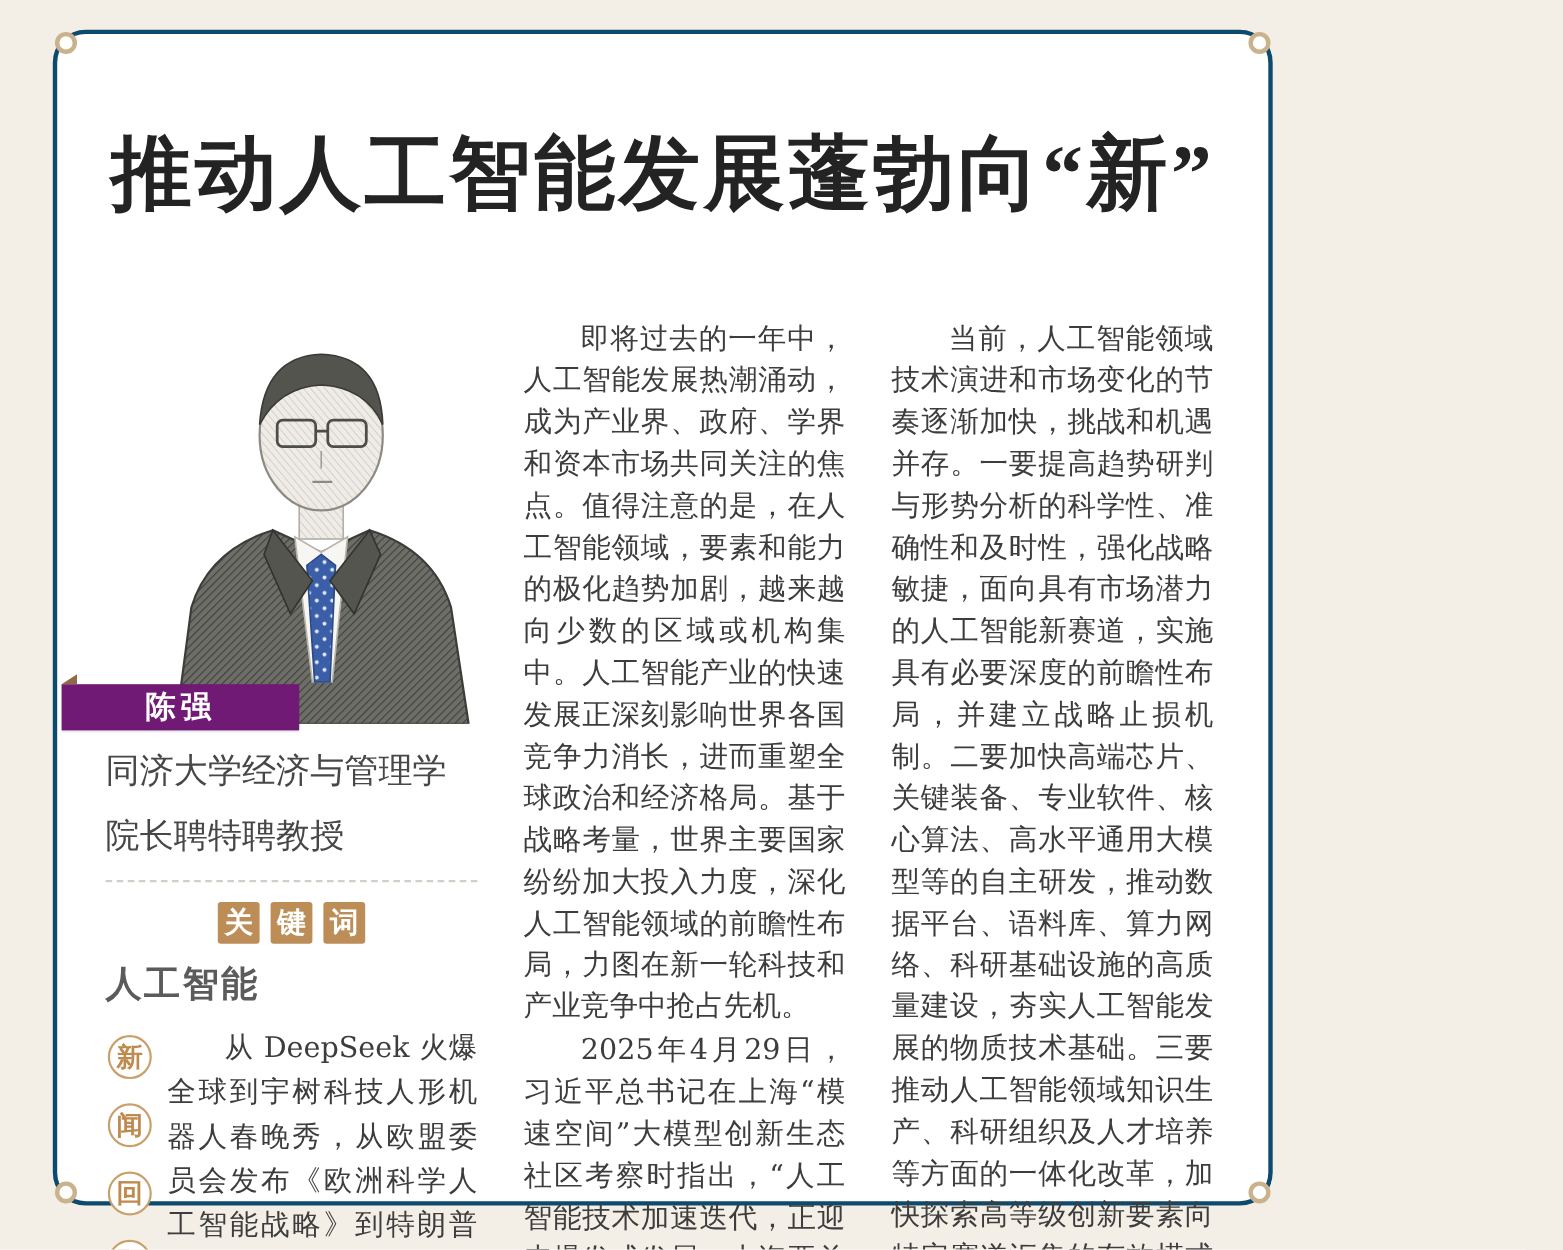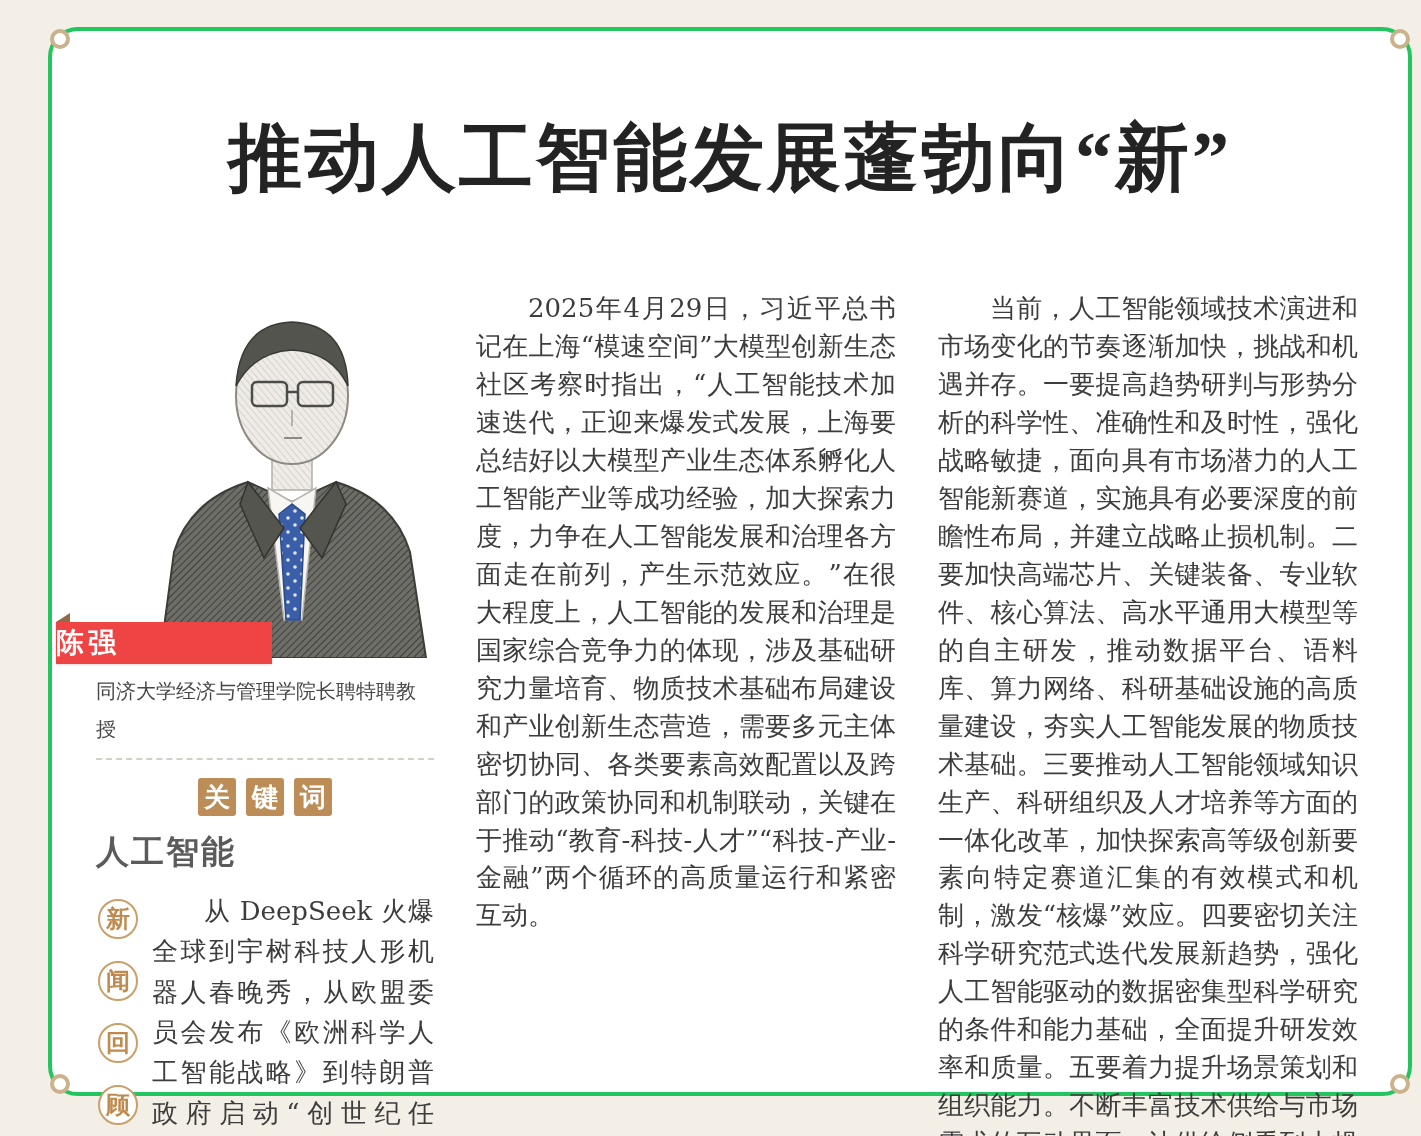--- a/index.html
+++ b/index.html
@@ -6,23 +6,23 @@
   body{
     width:1421px;height:1136px;
     background:#f4efe6;
     font-family:"DejaVu Serif","Liberation Serif",serif;
     position:relative;
     overflow:hidden;
   }
   
   .frame{
     position:absolute;left:48px;top:27px;
-    width:1364px;height:1069px;
+    width:1109px;height:1069px;
     background:#ffffff;
-    border:4px solid #22c55e;
+    border:4px solid #0c4a6e;
     border-radius:30px;
     box-sizing:border-box;
   }
   .corner-lobe{
     position:absolute;width:20px;height:20px;
     background:#ffffff;border:4px solid #c9b28c;border-radius:50%;
     box-sizing:border-box;
   }
   .lobe-tl{left:-2px;top:-2px;}
   .lobe-tr{right:-2px;top:-2px;}
@@ -65,38 +65,38 @@
     position:relative;
     height:368px;
     margin-bottom:8px;
   }
   .portrait-svg{
     position:absolute;right:-6px;top:0;
   }
   .name-ribbon{
     position:absolute;left:-40px;bottom:-6px;
     width:216px;height:42px;
-    background:#ef4444;
+    background:#701a75;
     color:#ffffff;
     font-size:28px;font-weight:bold;
     font-family:"Liberation Sans","DejaVu Sans",sans-serif;
-    display:flex;align-items:center;
+    display:flex;align-items:center;justify-content:center;
     letter-spacing:4px;
     box-shadow:0 1px 2px rgba(0,0,0,.15);
   }
   .name-ribbon::before{
     content:"";
     position:absolute;left:0;top:-9px;
     border-left:14px solid transparent;
     border-bottom:9px solid #8f6a45;
   }
 
   
   .affiliation{
-    font-size:20px;line-height:1.9;
+    font-size:31px;line-height:1.9;
     color:#474747;
     margin:14px 0 10px 0;
     text-align:left;
   }
   .dash-divider{
     border:none;border-top:2px dashed #d4cfc6;
     margin:10px 0 18px 0;
   }
 
   
@@ -222,20 +222,21 @@
           <span class="news-circle">闻</span>
           <span class="news-circle">回</span>
           <span class="news-circle">顾</span>
 
         </div>
         <p class="news-text">从 DeepSeek 火爆全球到宇树科技人形机器人春晚秀，从欧盟委员会发布《欧洲科学人工智能战略》到特朗普政府启动“创世纪任务”，2025年，人工智能成为产业界、政府、学界和资本市场共同关注的焦点。</p>
       </div>
     </div>
 
     <div class="col col-mid">
+      <p class="body-par">即将过去的一年中，人工智能发展热潮涌动，成为产业界、政府、学界和资本市场共同关注的焦点。值得注意的是，在人工智能领域，要素和能力的极化趋势加剧，越来越向少数的区域或机构集中。人工智能产业的快速发展正深刻影响世界各国竞争力消长，进而重塑全球政治和经济格局。基于战略考量，世界主要国家纷纷加大投入力度，深化人工智能领域的前瞻性布局，力图在新一轮科技和产业竞争中抢占先机。</p>
       <p class="body-par">2025年4月29日，习近平总书记在上海“模速空间”大模型创新生态社区考察时指出，“人工智能技术加速迭代，正迎来爆发式发展，上海要总结好以大模型产业生态体系孵化人工智能产业等成功经验，加大探索力度，力争在人工智能发展和治理各方面走在前列，产生示范效应。”在很大程度上，人工智能的发展和治理是国家综合竞争力的体现，涉及基础研究力量培育、物质技术基础布局建设和产业创新生态营造，需要多元主体密切协同、各类要素高效配置以及跨部门的政策协同和机制联动，关键在于推动“教育-科技-人才”“科技-产业-金融”两个循环的高质量运行和紧密互动。</p>
     </div>
 
     <div class="col col-right">
       <p class="body-par">当前，人工智能领域技术演进和市场变化的节奏逐渐加快，挑战和机遇并存。一要提高趋势研判与形势分析的科学性、准确性和及时性，强化战略敏捷，面向具有市场潜力的人工智能新赛道，实施具有必要深度的前瞻性布局，并建立战略止损机制。二要加快高端芯片、关键装备、专业软件、核心算法、高水平通用大模型等的自主研发，推动数据平台、语料库、算力网络、科研基础设施的高质量建设，夯实人工智能发展的物质技术基础。三要推动人工智能领域知识生产、科研组织及人才培养等方面的一体化改革，加快探索高等级创新要素向特定赛道汇集的有效模式和机制，激发“核爆”效应。四要密切关注科学研究范式迭代发展新趋势，强化人工智能驱动的数据密集型科学研究的条件和能力基础，全面提升研发效率和质量。五要着力提升场景策划和组织能力。不断丰富技术供给与市场需求的互动界面，让供给侧看到大规模应用的市场前景，让消费端感受到潜在的商业利益和情绪价值，实现“能力清单”与“机会清单”的高效匹配。</p>
     </div>
 
   </div>
 </div>
 

